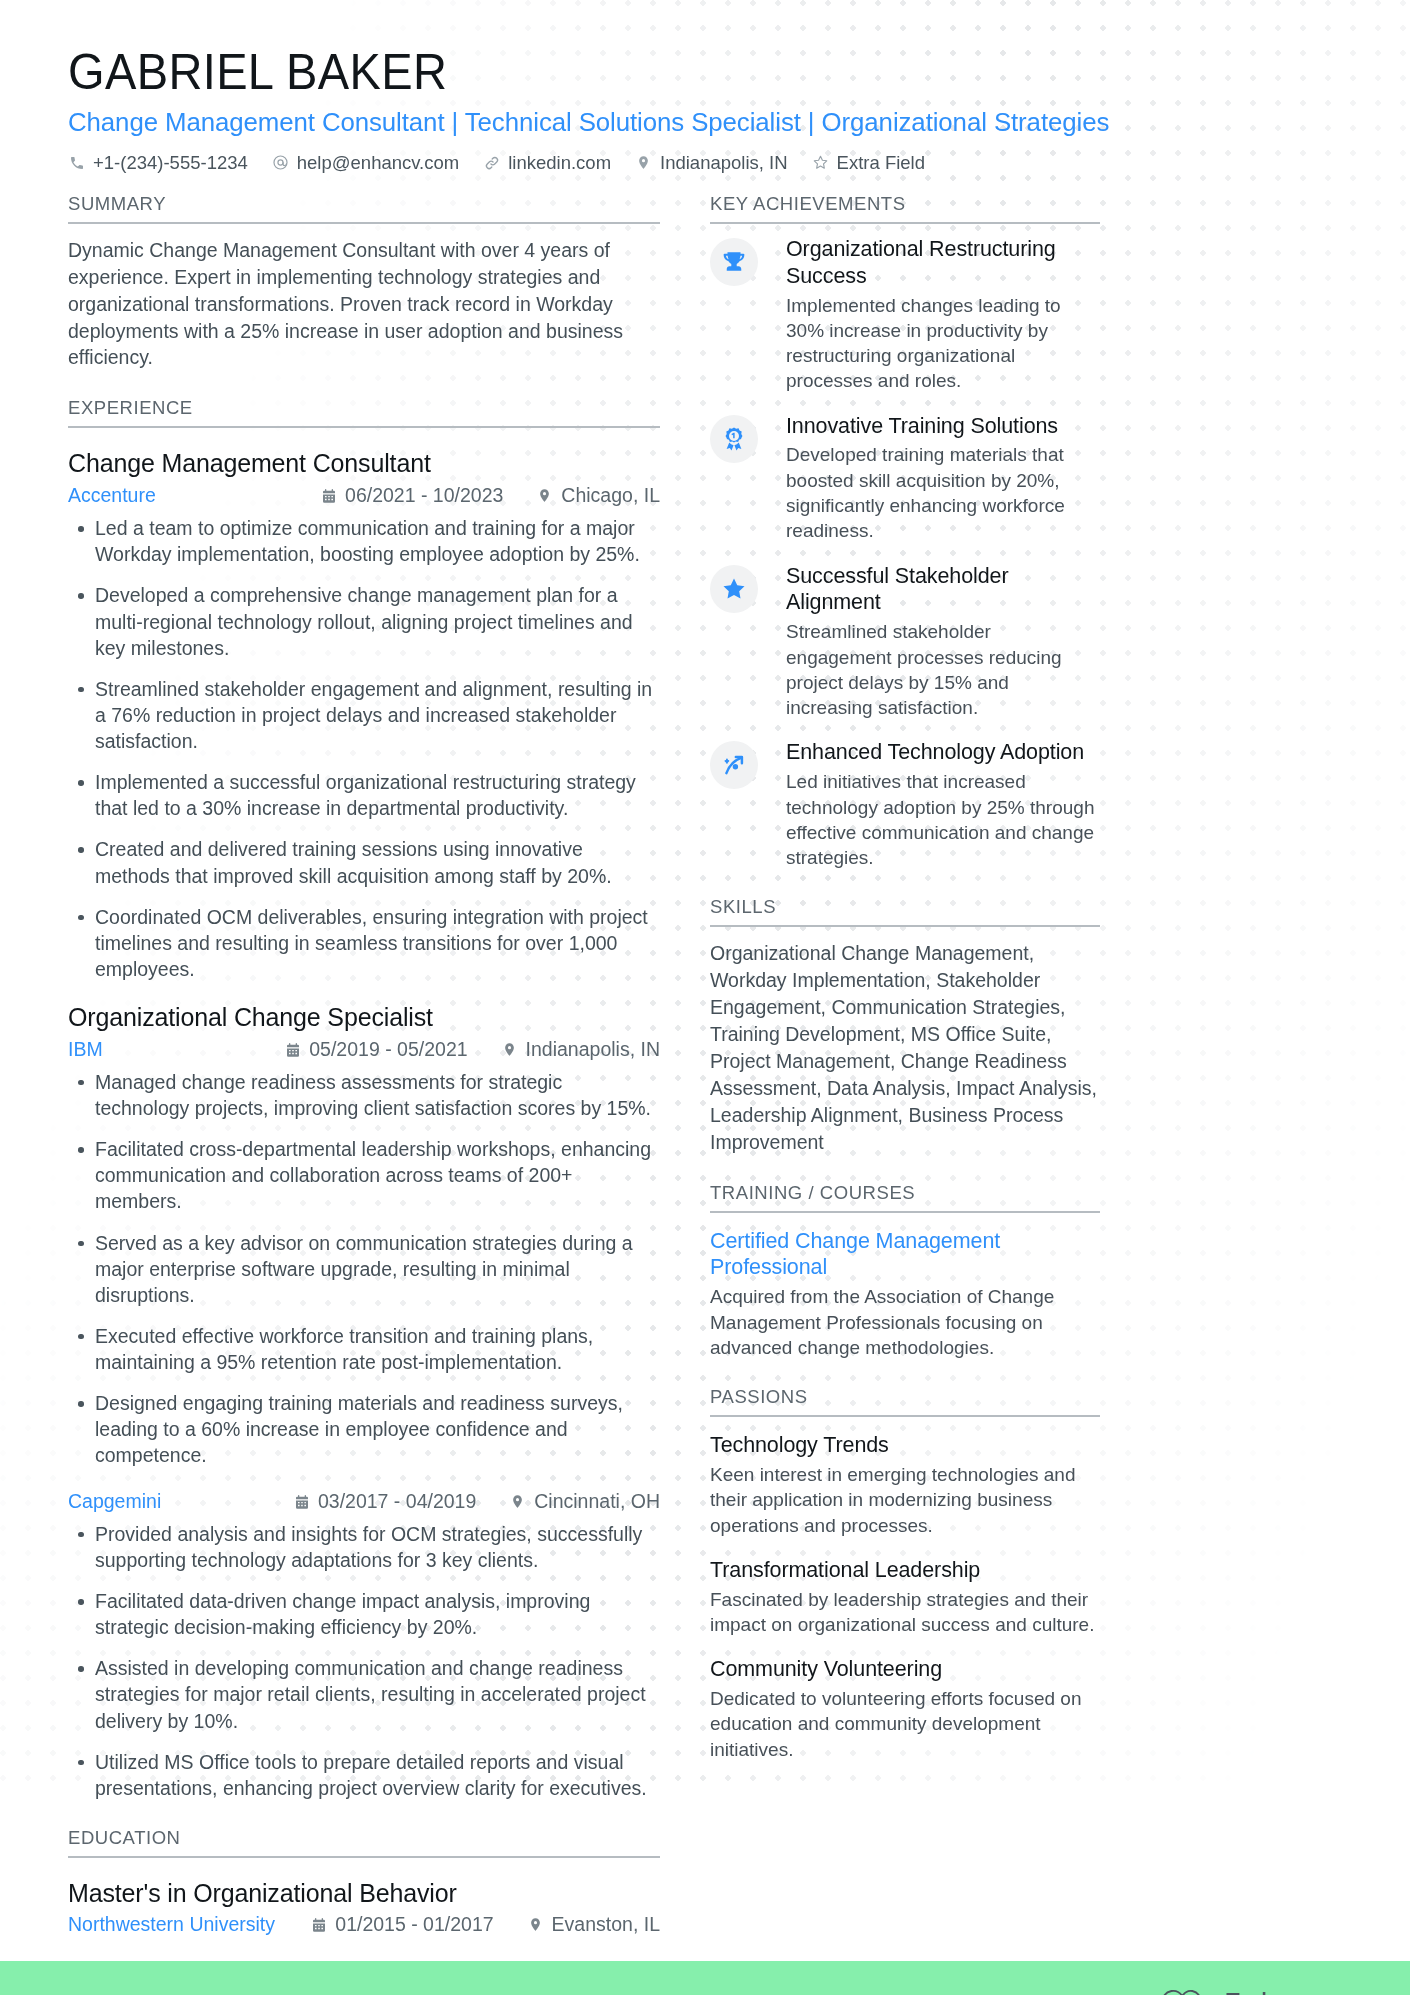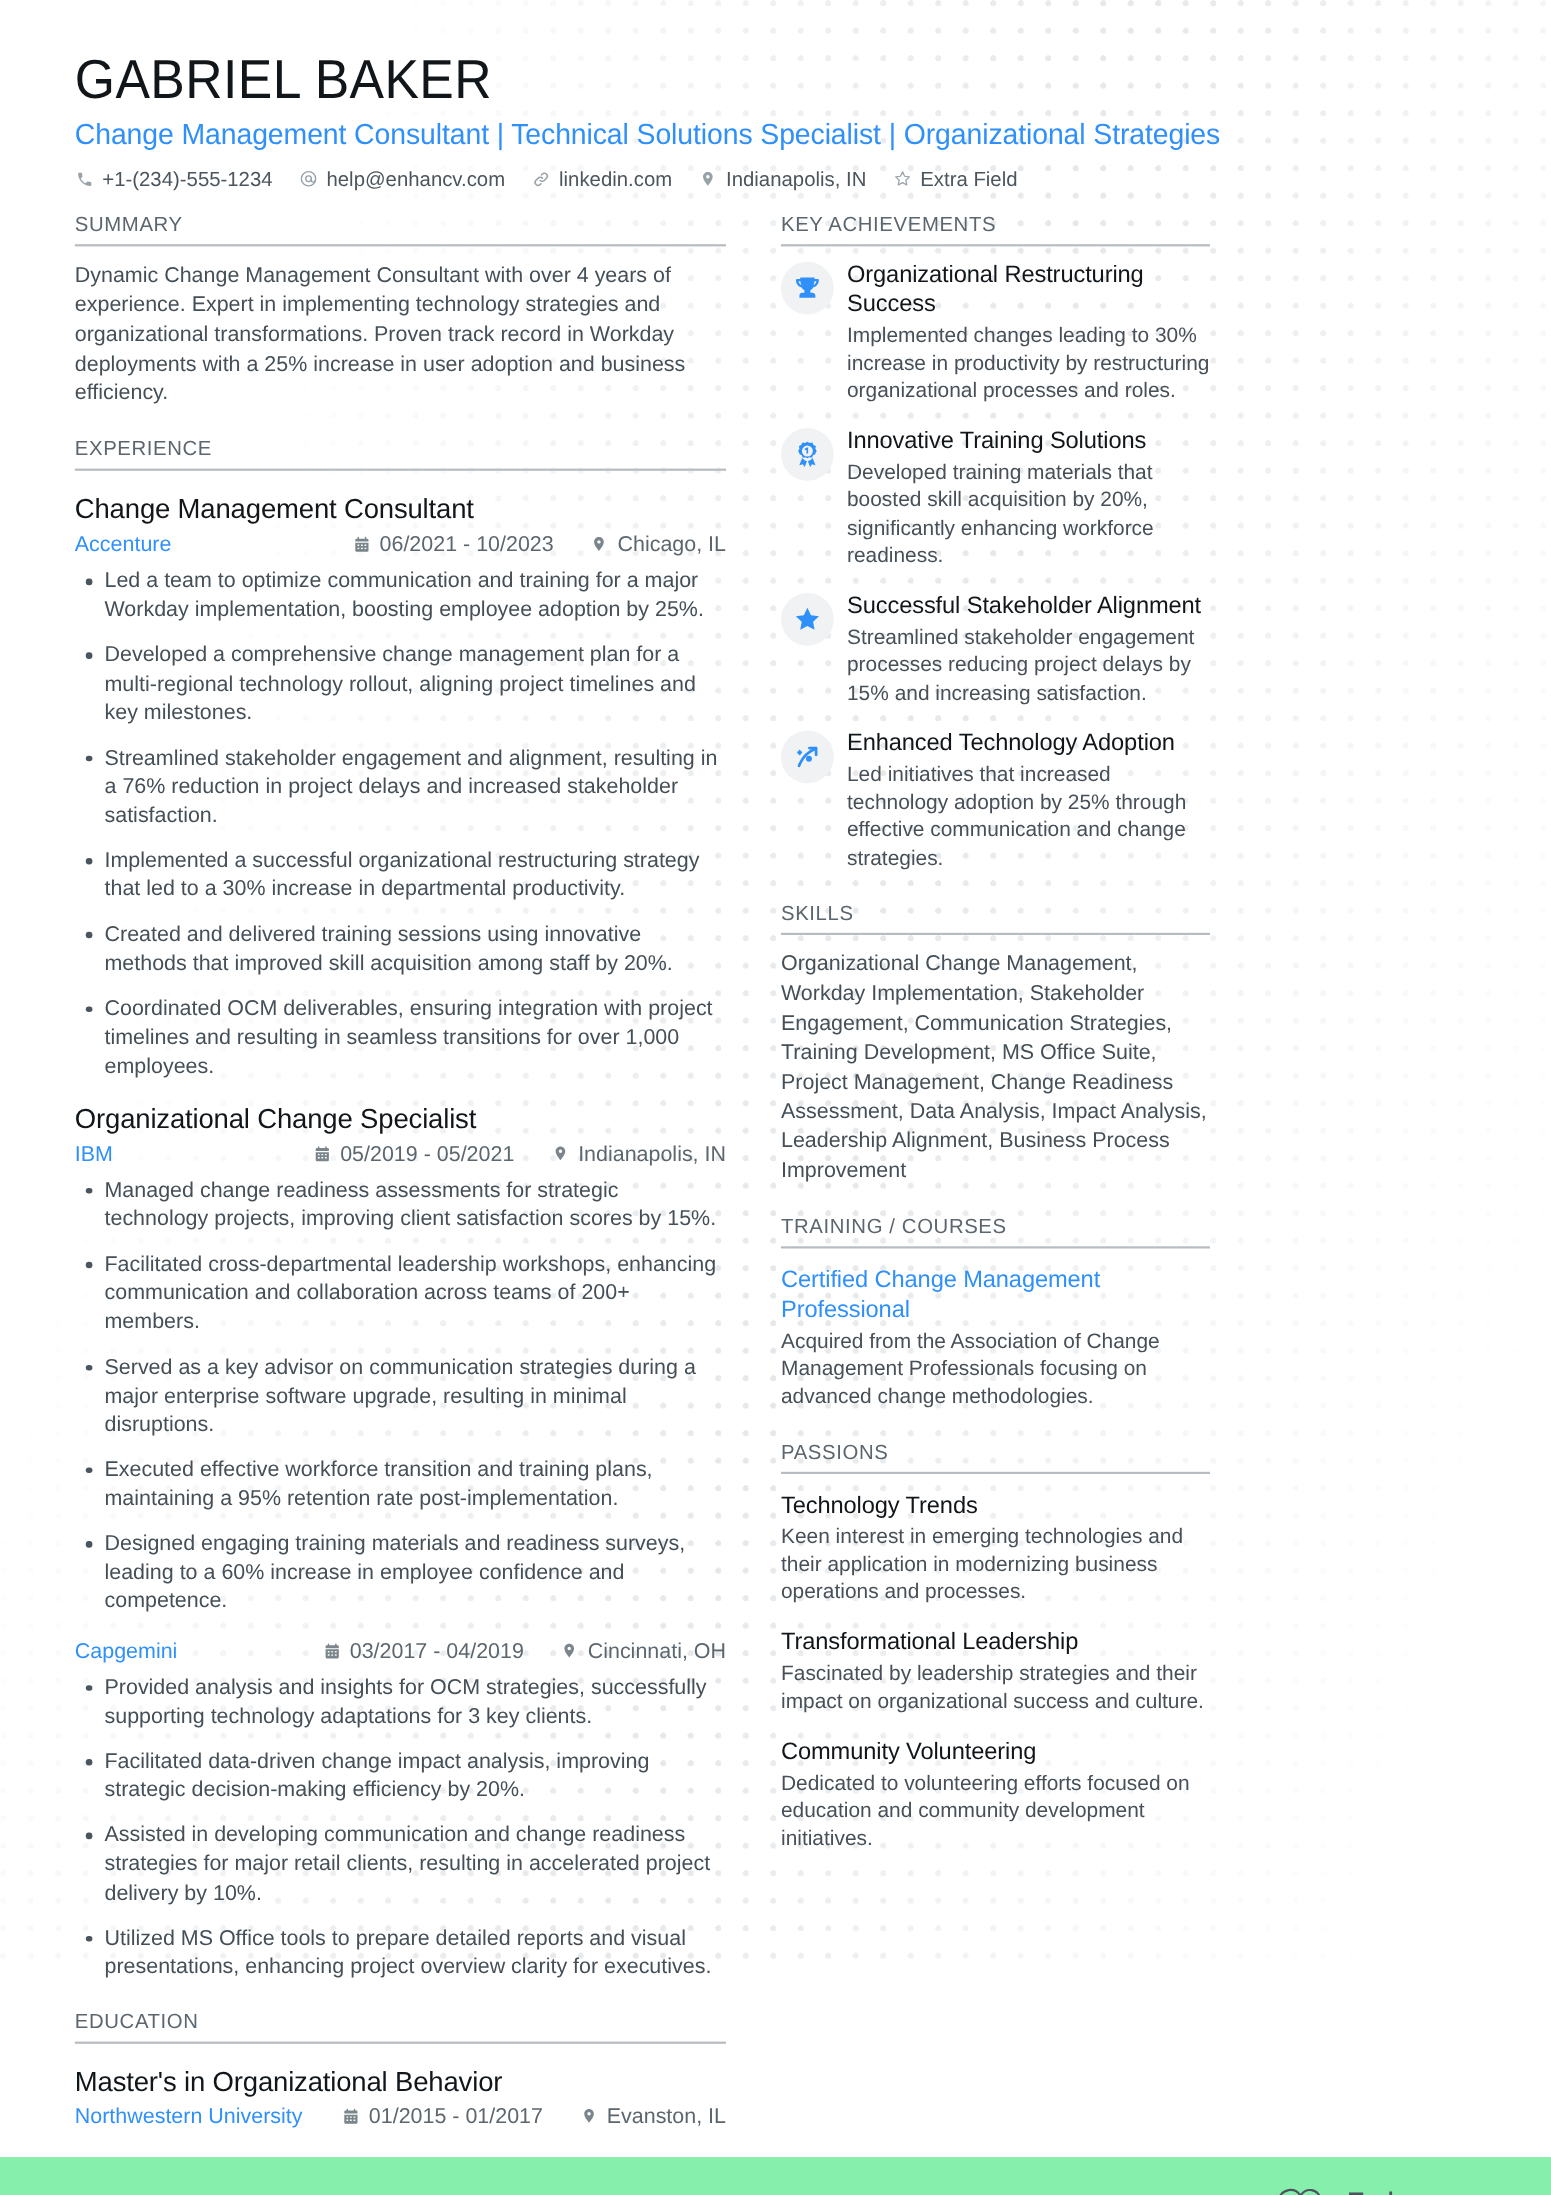--- a/index.html
+++ b/index.html
@@ -190,21 +190,21 @@
     height: 5.5px;
     border-radius: 50%;
     background: #4a555d;
   }
 
   
   .ach-list { margin-top: 12px; }
   .ach {
     display: flex;
     align-items: flex-start;
-    gap: 12px;
+    gap: 28px;
     margin-top: 19px;
   }
   .ach:first-child { margin-top: 5px; }
   .ach-badge {
     width: 48px;
     height: 48px;
     border-radius: 50%;
     background: #f1f2f3;
     display: flex;
     align-items: center;

